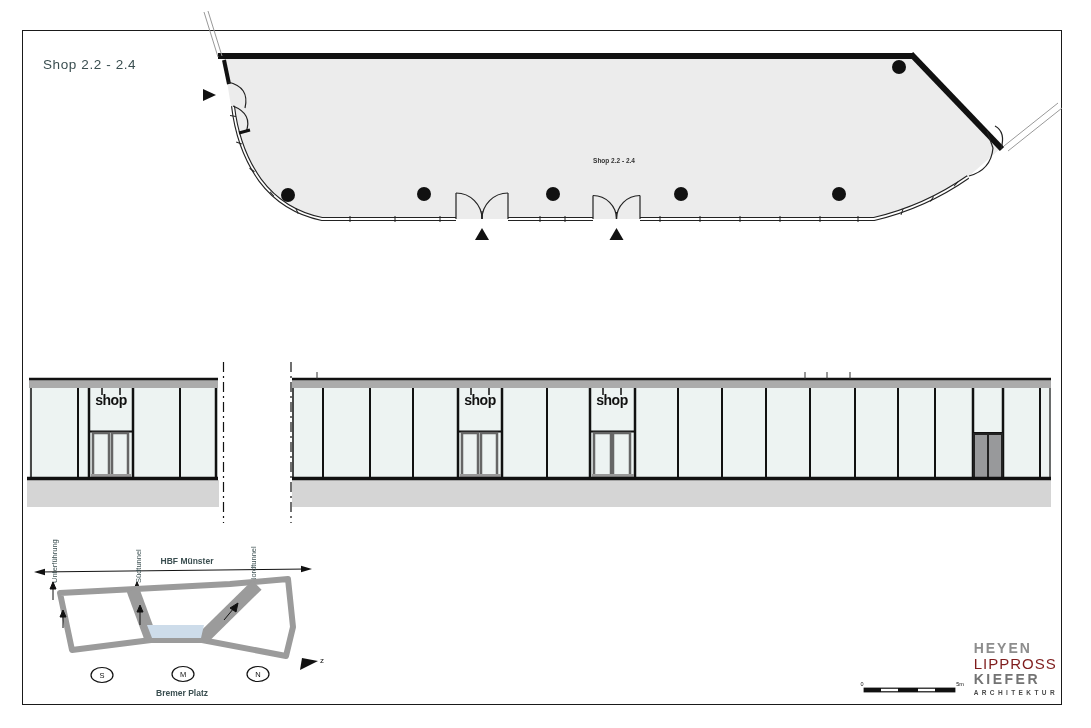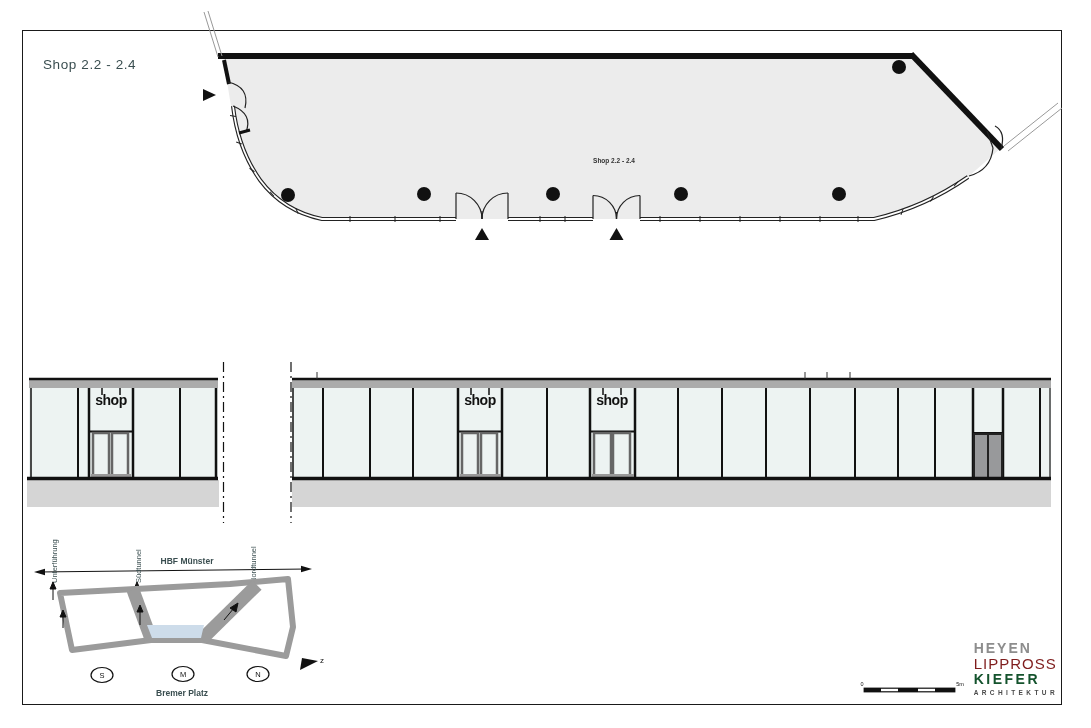--- a/index.html
+++ b/index.html
@@ -6,21 +6,21 @@
   .sheet{position:relative;width:1091px;height:728px;background:#ffffff;overflow:hidden;
          font-family:"Liberation Sans", sans-serif;}
   .border-rect{position:absolute;left:22px;top:30px;width:1040px;height:675px;
                border:1.3px solid #1a1a1a;box-sizing:border-box;}
   .page-title{position:absolute;left:43px;top:57px;font-size:13.5px;letter-spacing:0.6px;
               color:#3a4e50;}
   .drawing{position:absolute;left:0;top:0;}
   .logo{position:absolute;right:33px;top:641px;text-align:left;line-height:1;}
   .logo .l1{font-size:14px;font-weight:bold;color:#8d8d8d;letter-spacing:2px;}
   .logo .l2{font-size:15px;font-weight:normal;color:#7f1d1d;letter-spacing:1px;margin-top:1px;}
-  .logo .l3{font-size:14px;font-weight:bold;color:#14532d;letter-spacing:2.5px;margin-top:1px;}
+  .logo .l3{font-size:14px;font-weight:bold;color:#737373;letter-spacing:2.5px;margin-top:1px;}
   .logo .l4{font-size:6.5px;font-weight:bold;color:#4a4a4a;letter-spacing:3.4px;margin-top:4px;}
   svg text{font-family:"Liberation Sans", sans-serif;}
 </style>
 </head>
 <body>
 
 <div class="sheet">
   <div class="border-rect"></div>
   <div class="page-title">Shop 2.2 - 2.4</div>
 

